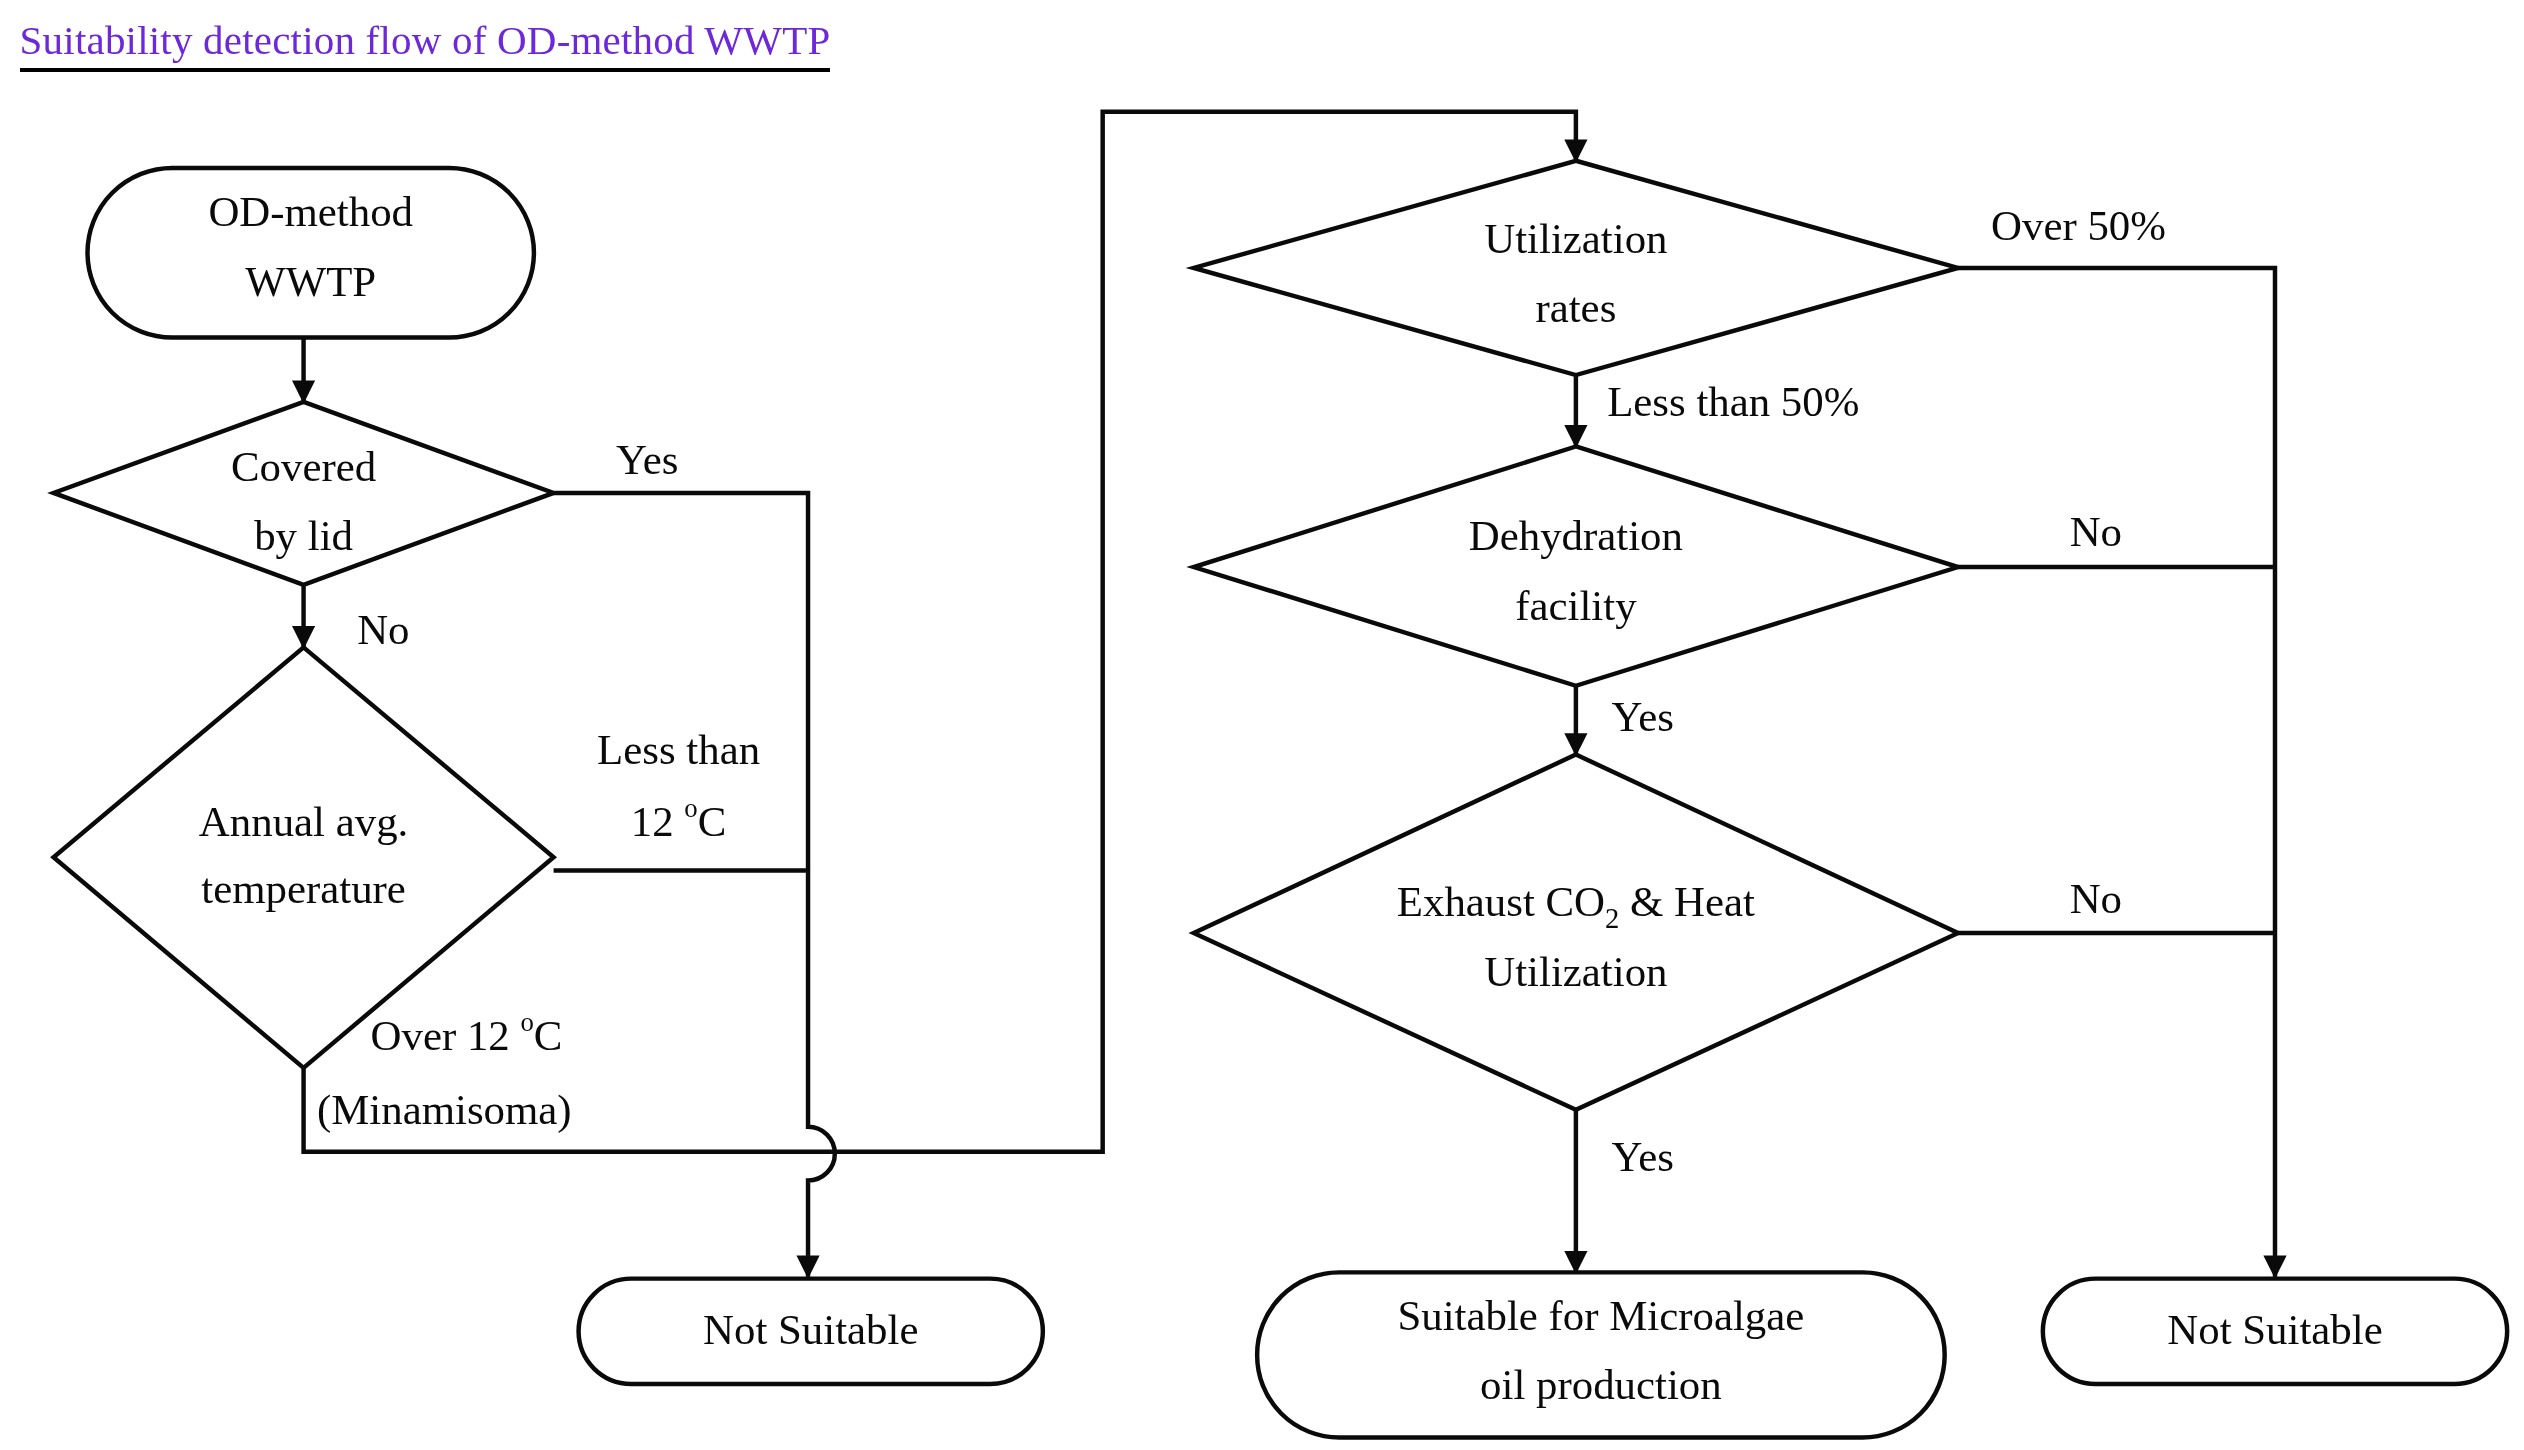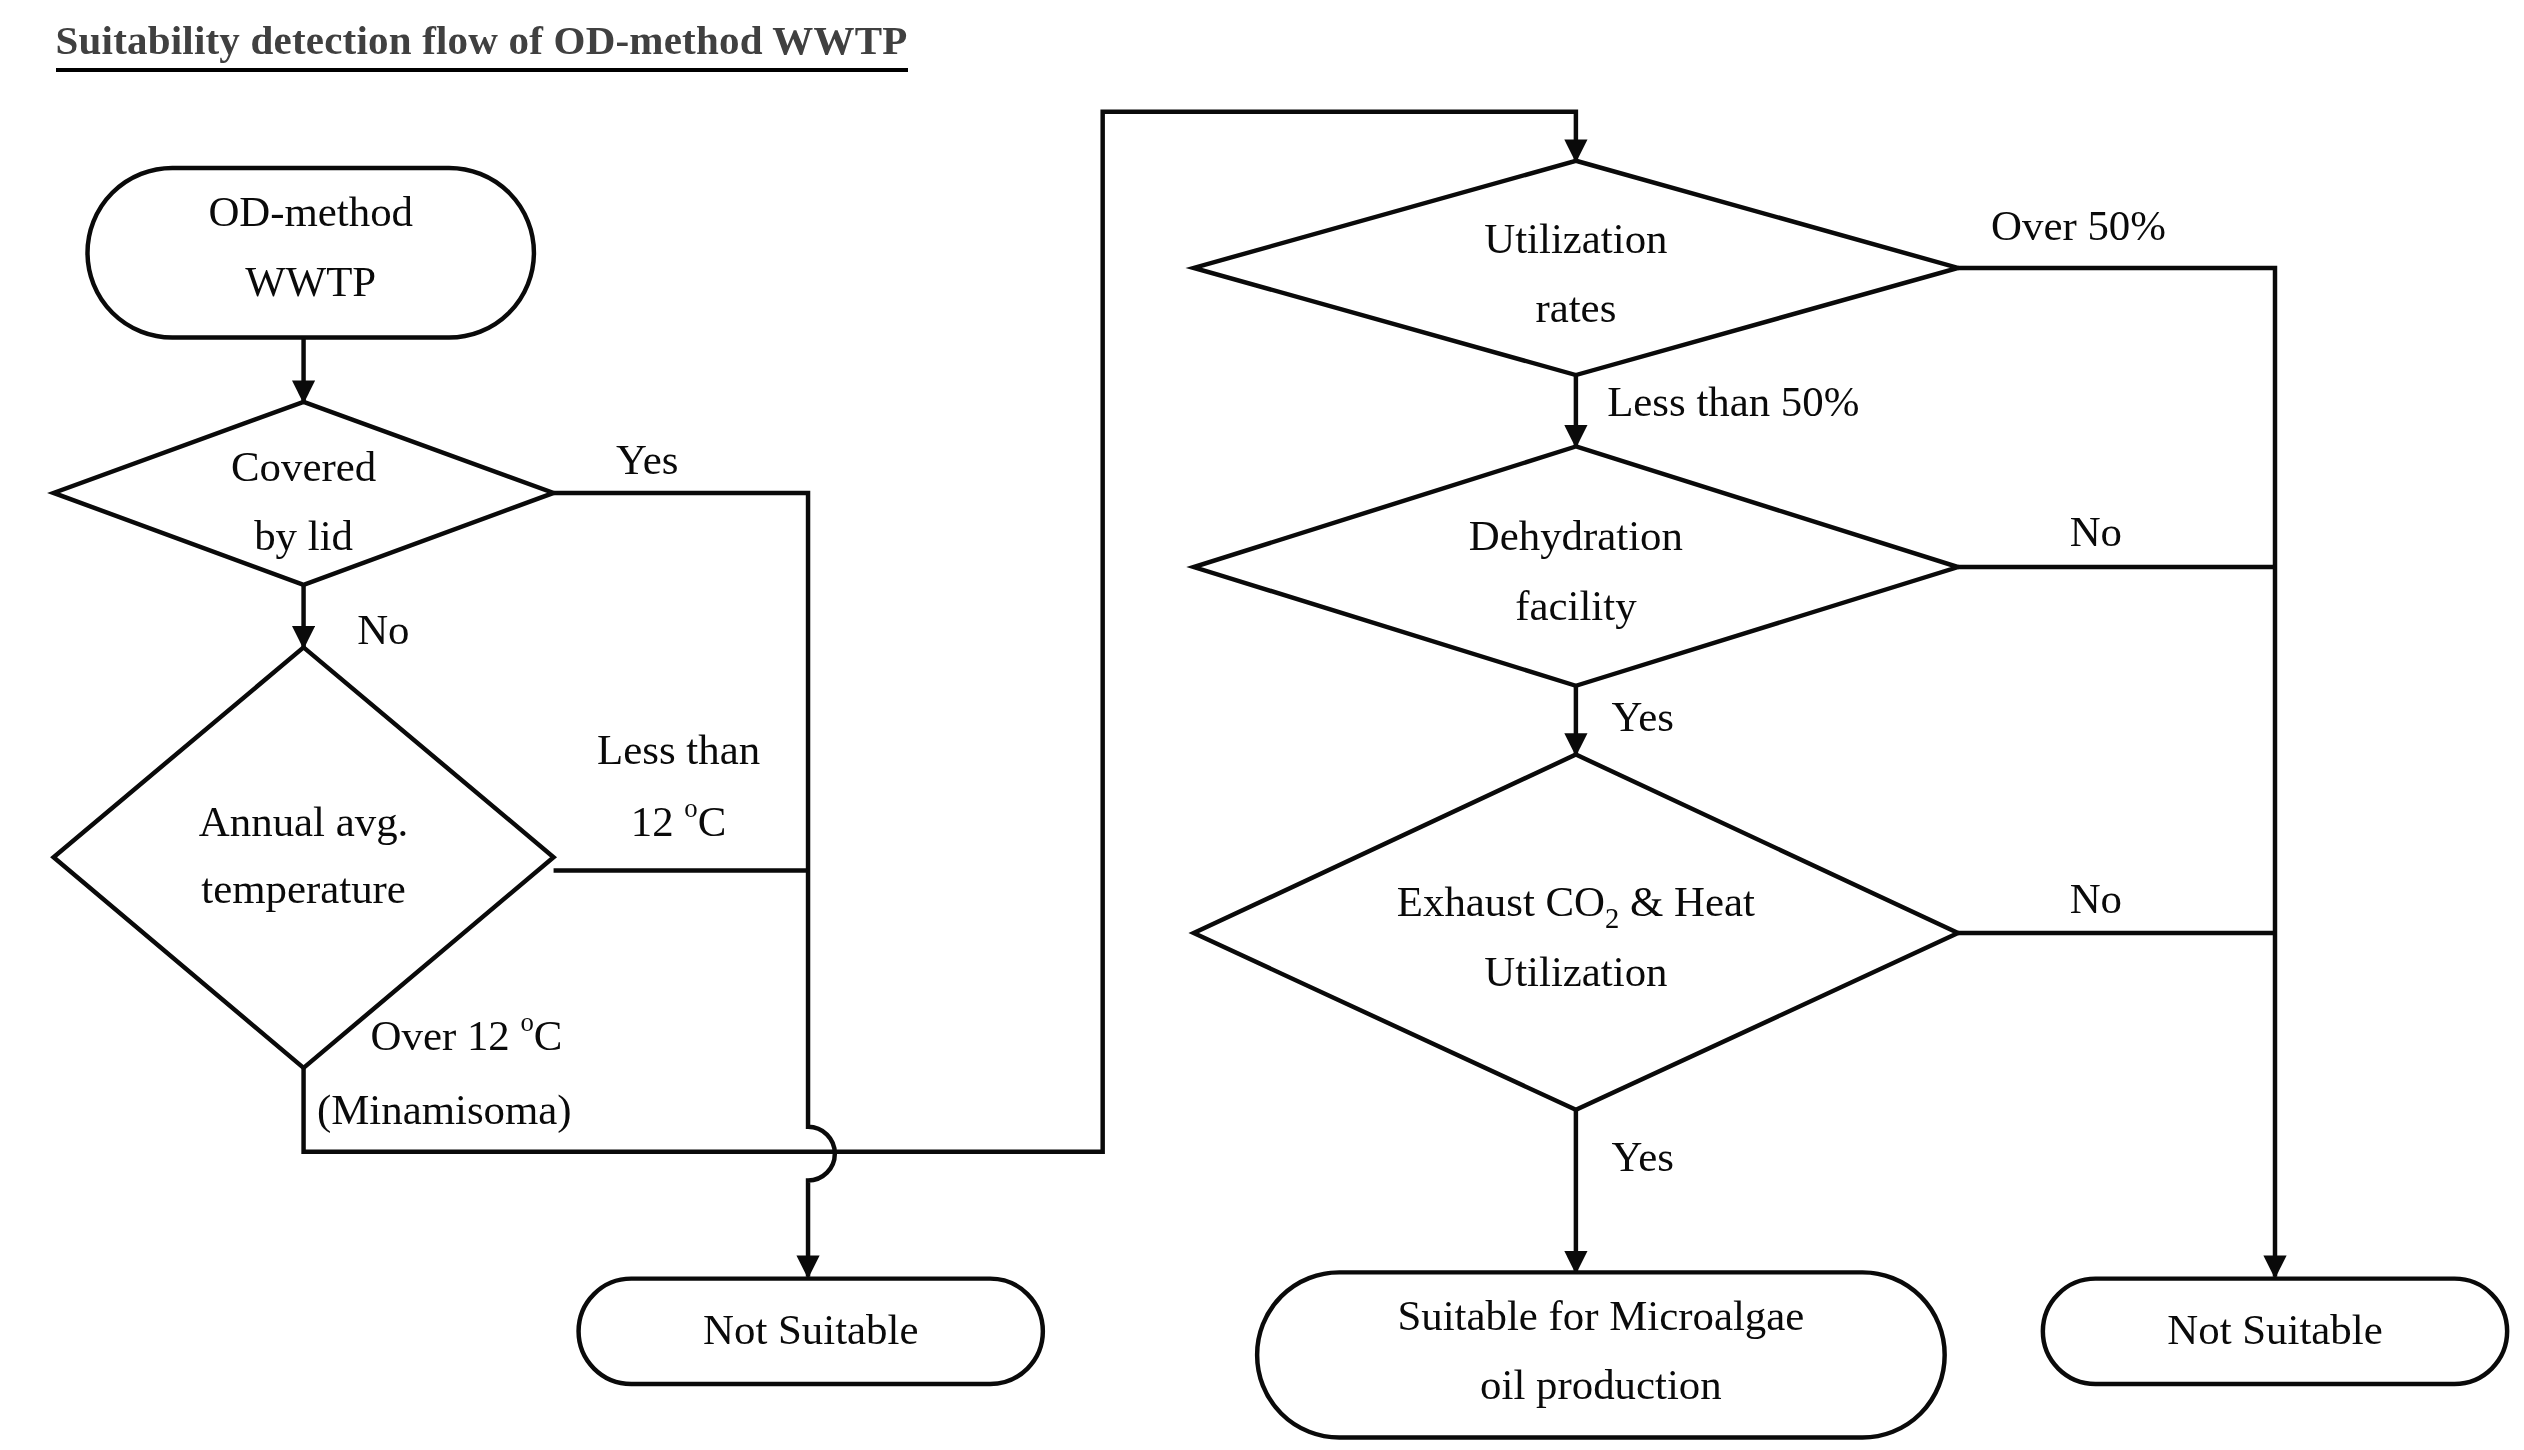--- a/index.html
+++ b/index.html
@@ -18,25 +18,24 @@
     position: relative;
     width: 2525px;
     height: 1451px;
     background: #ffffff;
   }
   #title-block {
     position: absolute;
     left: 19.6px;
     top: 16px;
     font-size: 41px;
-    font-weight: bold;
-    color: #404040;
+    font-weight: normal;
+    color: #6d28d9;
     letter-spacing: 0.2px;
     white-space: nowrap;
-    margin-left: 36px;
   }
   #title-text {
     display: inline-block;
     border-bottom: 4.5px solid #000000;
     padding-bottom: 3.6px;
   }
   #flow-svg {
     position: absolute;
     left: 0;
     top: 0;

